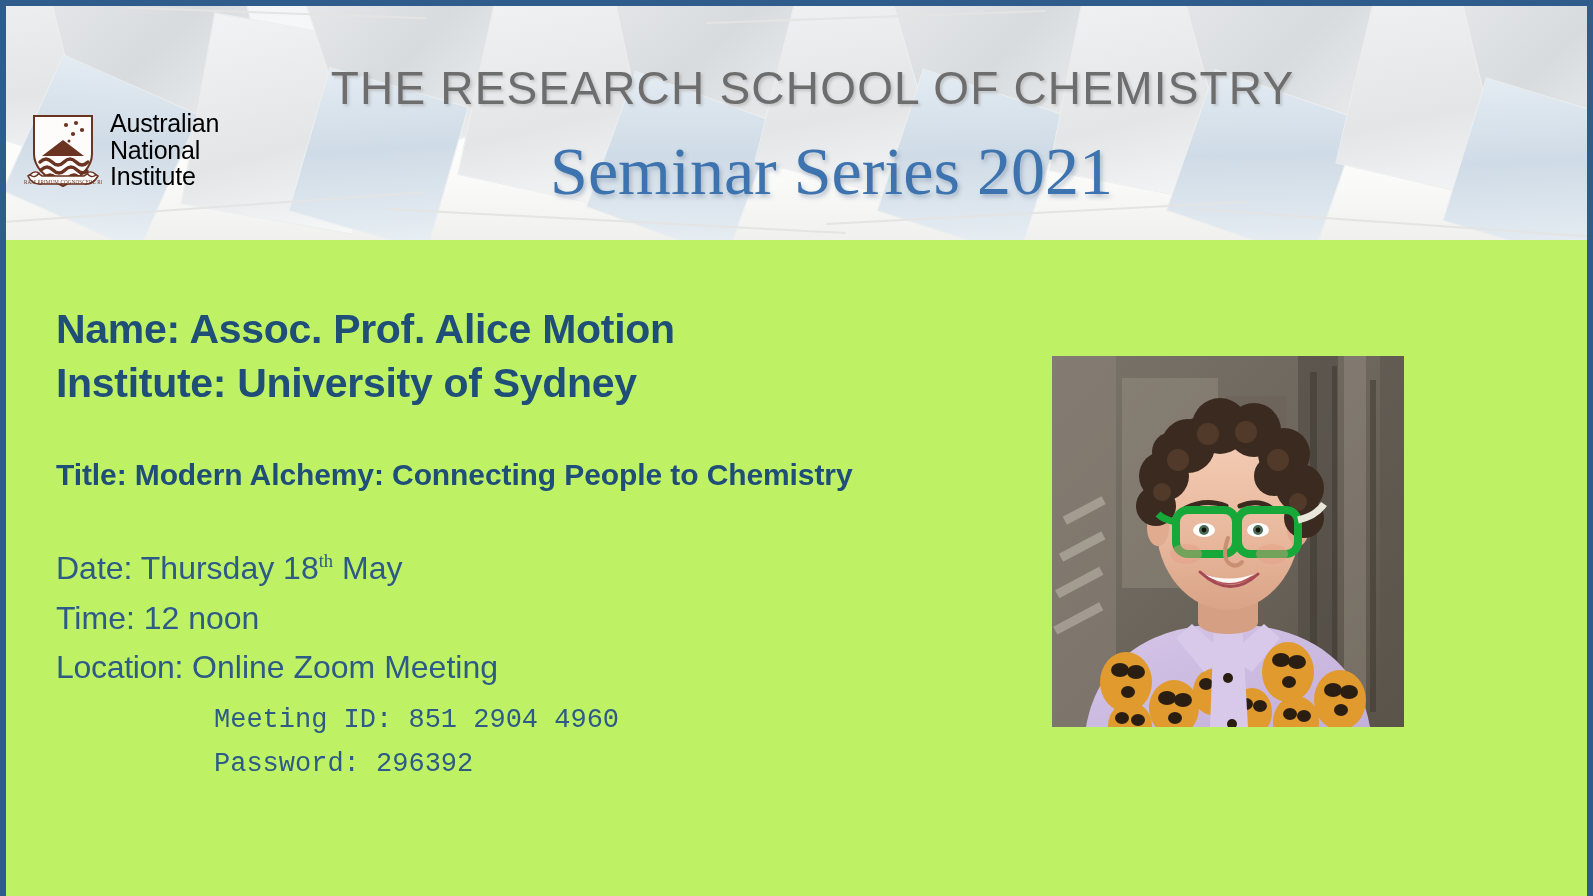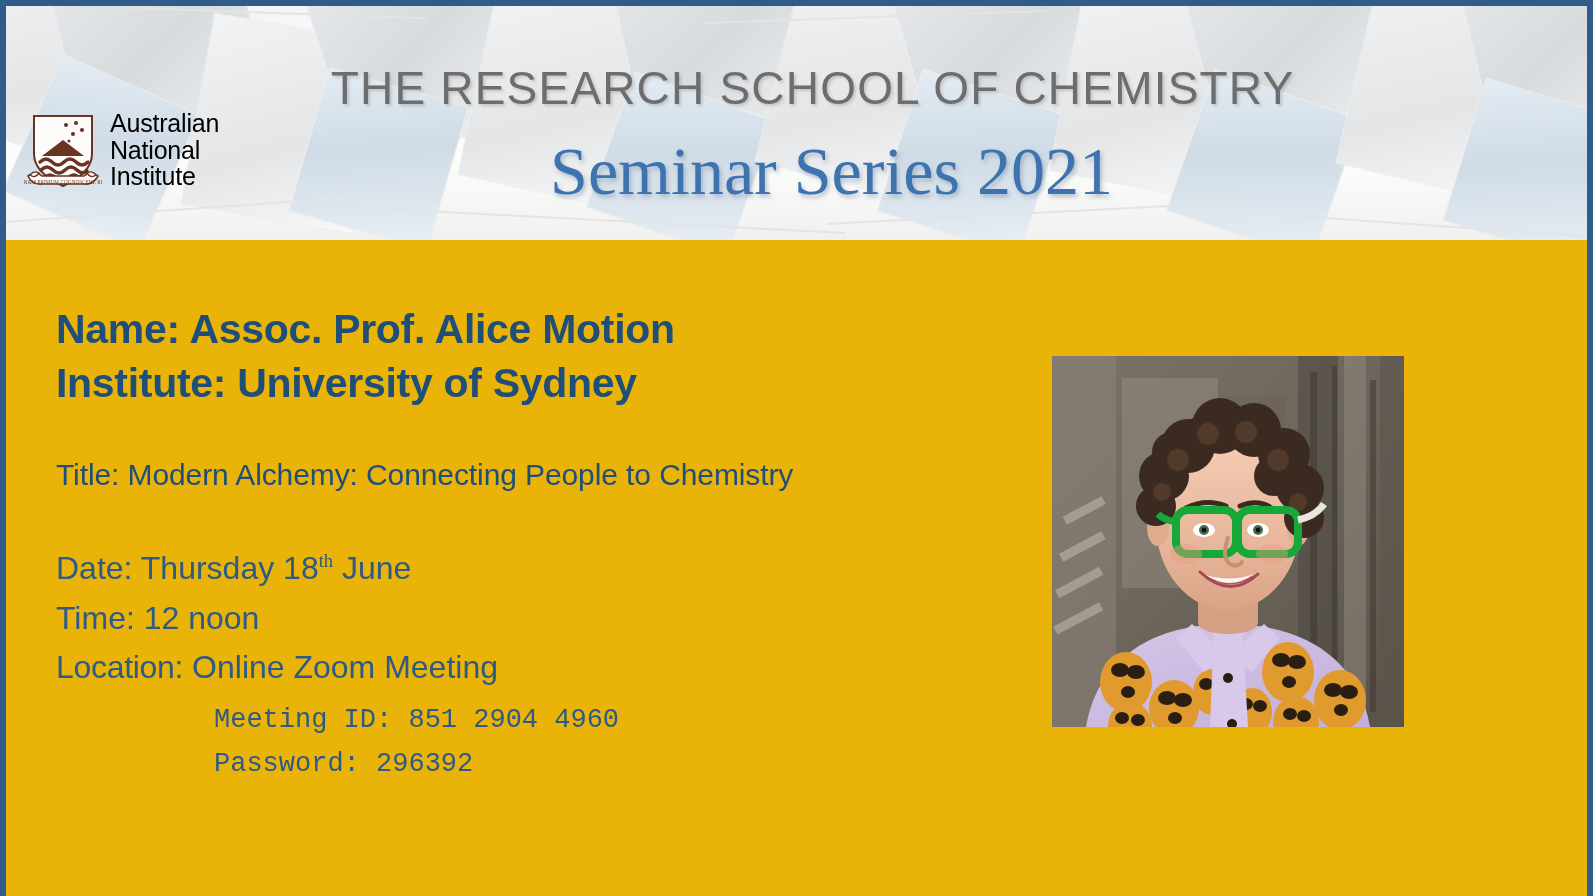--- a/index.html
+++ b/index.html
@@ -104,42 +104,42 @@
     text-shadow: 2px 3px 4px rgba(120,140,165,0.5);
     z-index: 5;
     padding-left: 70px;
   }
 
   
   .body-area {
     position: absolute;
     left: 0; top: 234px;
     width: 1581px; height: 656px;
-    background: #eab308;
+    background: #bef264;
   }
 
   .text-col {
     position: absolute;
     left: 50px; top: 62px;
     width: 940px;
   }
 
   .lead {
     font-family: "Liberation Sans", sans-serif;
     font-weight: bold;
     font-size: 41px;
     line-height: 1.32;
     color: #1f4e79;
     letter-spacing: -0.3px;
   }
 
   .talk-title {
     margin-top: 42px;
     font-family: "Liberation Sans", sans-serif;
-    font-weight: normal;
+    font-weight: bold;
     font-size: 30px;
     line-height: 1.53;
     color: #1f4e79;
     width: 900px;
     letter-spacing: -0.1px;
   }
 
   .logistics {
     margin-top: 46px;
     font-family: "Liberation Sans", sans-serif;
@@ -249,21 +249,21 @@
     <div class="text-col">
 
       <div class="lead">Name: Assoc. Prof. Alice Motion</div>
       <div class="lead">Institute: University of Sydney</div>
 
       <div class="talk-title">Title: Modern Alchemy: Connecting People to Chemistry</div>
 
       <div class="logistics">
         <div>
           <span>Date:</span>
-          <span>Thursday 18</span><sup>th</sup><span> June</span>
+          <span>Thursday 18</span><sup>th</sup><span> May</span>
         </div>
         <div>
           <span>Time:</span><span> 12 noon</span>
         </div>
         <div>
           <span class="lbl-loc">Location:</span><span> Online Zoom Meeting</span>
         </div>
       </div>
 
       <div class="zoom-details">

